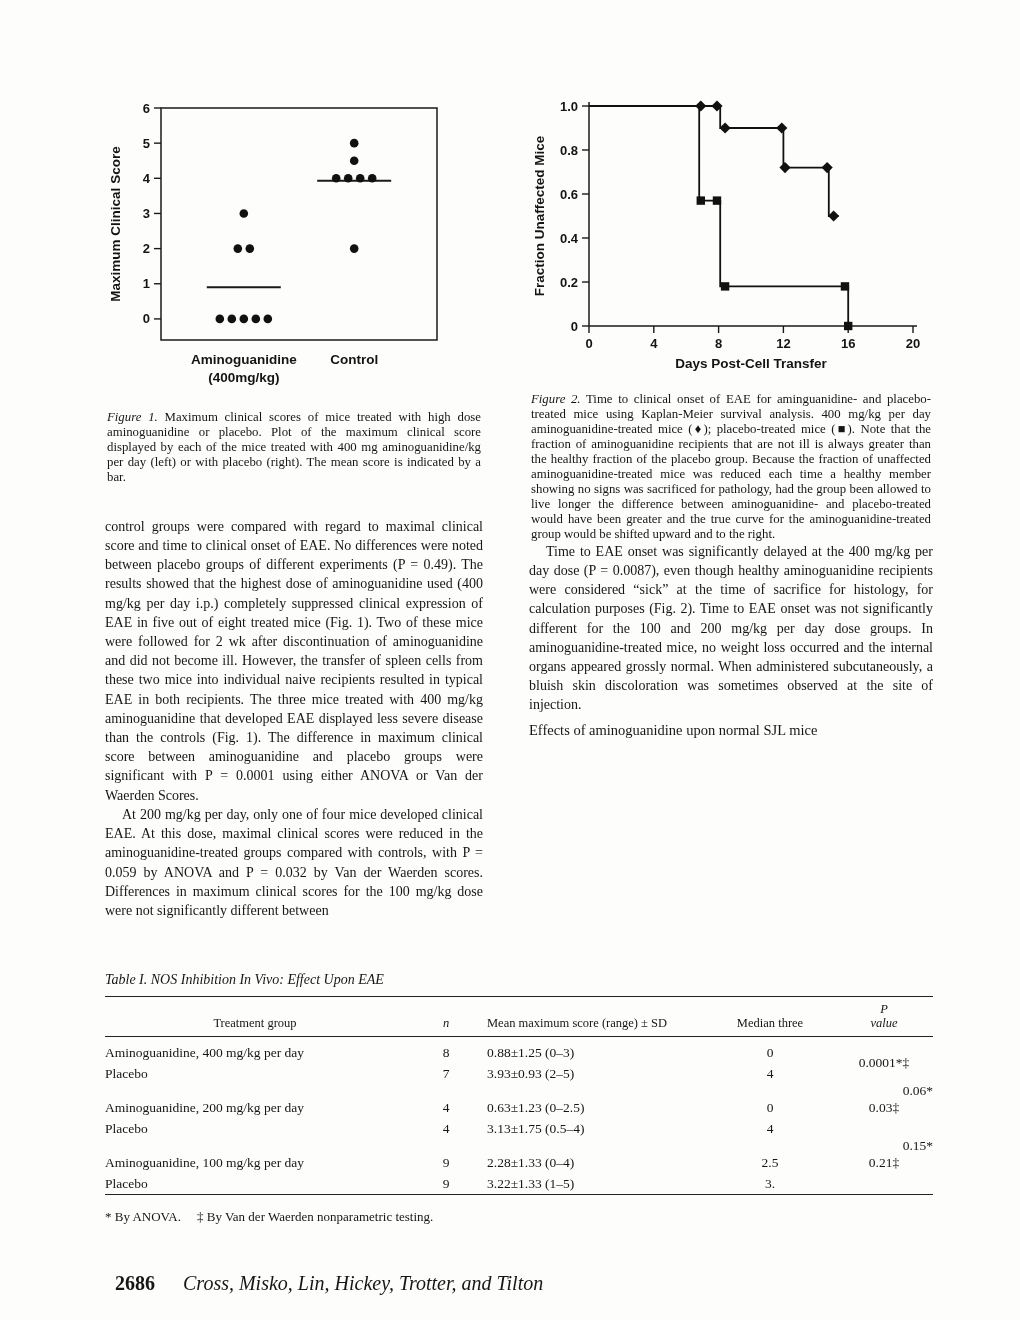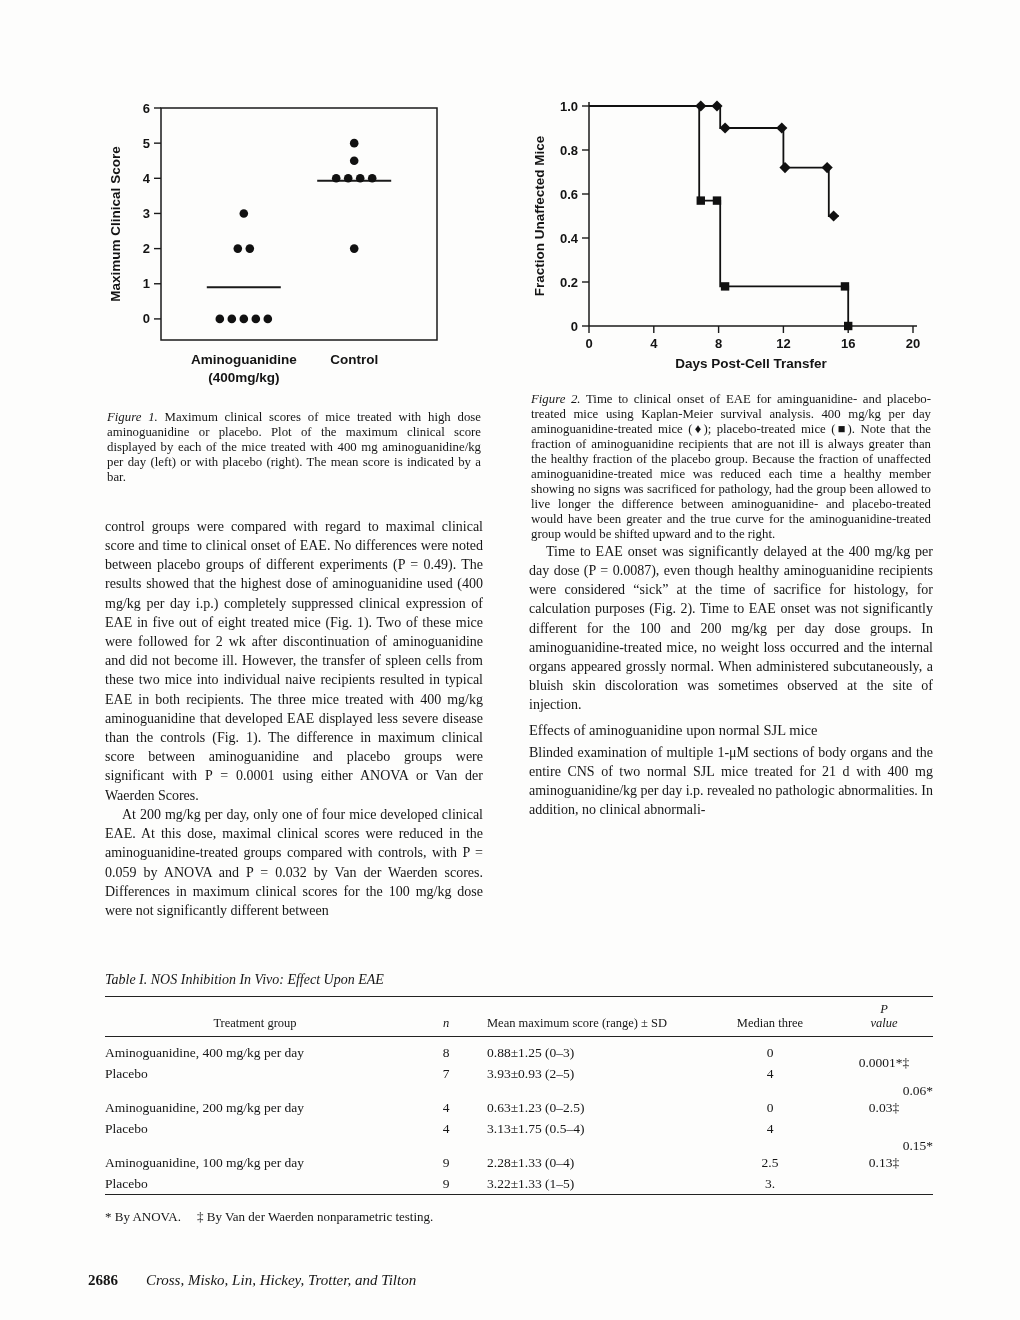--- a/index.html
+++ b/index.html
@@ -72,21 +72,21 @@
   .results-table th:nth-child(4), .results-table td:nth-child(4) { width: 130px; text-align: center; }
   .results-table th:nth-child(5), .results-table td:nth-child(5) { width: 98px;  text-align: center; }
   .results-table tbody td { padding: 2.5px 0; vertical-align: baseline; }
   .results-table tbody tr:first-child td { padding-top: 8px; }
   .results-table .p-span { vertical-align: middle; }
   .results-table .spacer-row td { padding: 0; height: 13px; line-height: 13px; text-align: right; }
 
   .footnote { margin: 14px 0 0 0; font-size: 13px; }
   .fn-part2 { margin-left: 16px; }
 
-  .page-footer { position: absolute; left: 88px; top: 1272px; font-size: 15px; }
+  .page-footer { position: absolute; left: 115px; top: 1272px; font-size: 20px; }
   .page-number { font-weight: 700; margin-right: 28px; }
   .footer-authors { font-style: italic; }
 </style>
 </head>
 <body>
 
 <div class="content">
   <div class="columns">
 
     <div class="col-left">
@@ -178,21 +178,20 @@
           <rect x="183.78000000000003" y="102.4" width="8.4" height="8.4" fill="#111"></rect>
           <rect x="191.88000000000002" y="188.20000000000002" width="8.4" height="8.4" fill="#111"></rect>
           <rect x="311.76000000000005" y="188.20000000000002" width="8.4" height="8.4" fill="#111"></rect>
           <rect x="315" y="227.8" width="8.4" height="8.4" fill="#111"></rect>
         </svg>
       <p class="caption"><span class="cap-label">Figure 2.</span>
         <span>Time to clinical onset of EAE for aminguanidine- and placebo-treated mice using Kaplan-Meier survival analysis. 400 mg/kg per day aminoguanidine-treated mice (♦); placebo-treated mice (■). Note that the fraction of aminoguanidine recipients that are not ill is always greater than the healthy fraction of the placebo group. Because the fraction of unaffected aminoguanidine-treated mice was reduced each time a healthy member showing no signs was sacrificed for pathology, had the group been allowed to live longer the difference between aminoguanidine- and placebo-treated would have been greater and the true curve for the aminoguanidine-treated group would be shifted upward and to the right.</span></p>
 
       <p class="para indent">Time to EAE onset was significantly delayed at the 400 mg/kg per day dose (P = 0.0087), even though healthy aminoguanidine recipients were considered “sick” at the time of sacrifice for histology, for calculation purposes (Fig. 2). Time to EAE onset was not significantly different for the 100 and 200 mg/kg per day dose groups. In aminoguanidine-treated mice, no weight loss occurred and the internal organs appeared grossly normal. When administered subcutaneously, a bluish skin discoloration was sometimes observed at the site of injection.</p>
       <h3 class="section-heading">Effects of aminoguanidine upon normal SJL mice</h3>
-      <p class="para">Blinded examination of multiple 1-μM sections of body organs and the entire CNS of two normal SJL mice treated for 21 d with 400 mg aminoguanidine/kg per day i.p. revealed no pathologic abnormalities. In addition, no clinical abnormali-</p>
     </div>
   </div>
 </div>
 
 <div class="table-section">
   <p class="table-title"><span>Table I.</span>
     <span>NOS Inhibition In Vivo: Effect Upon EAE</span></p>
 
   <table class="results-table">
     <thead id="table-head">
@@ -245,21 +244,21 @@
           <td></td>
           <td></td>
           <td></td>
           <td>0.15*</td>
         </tr>
         <tr>
           <td>Aminoguanidine, 100 mg/kg per day</td>
           <td>9</td>
           <td>2.28±1.33 (0–4)</td>
           <td>2.5</td>
-          <td>0.13‡</td>
+          <td>0.21‡</td>
         </tr>
         <tr>
           <td>Placebo</td>
           <td>9</td>
           <td>3.22±1.33 (1–5)</td>
           <td>3.</td>
           <td></td>
         </tr>
       </tbody>
   </table>

